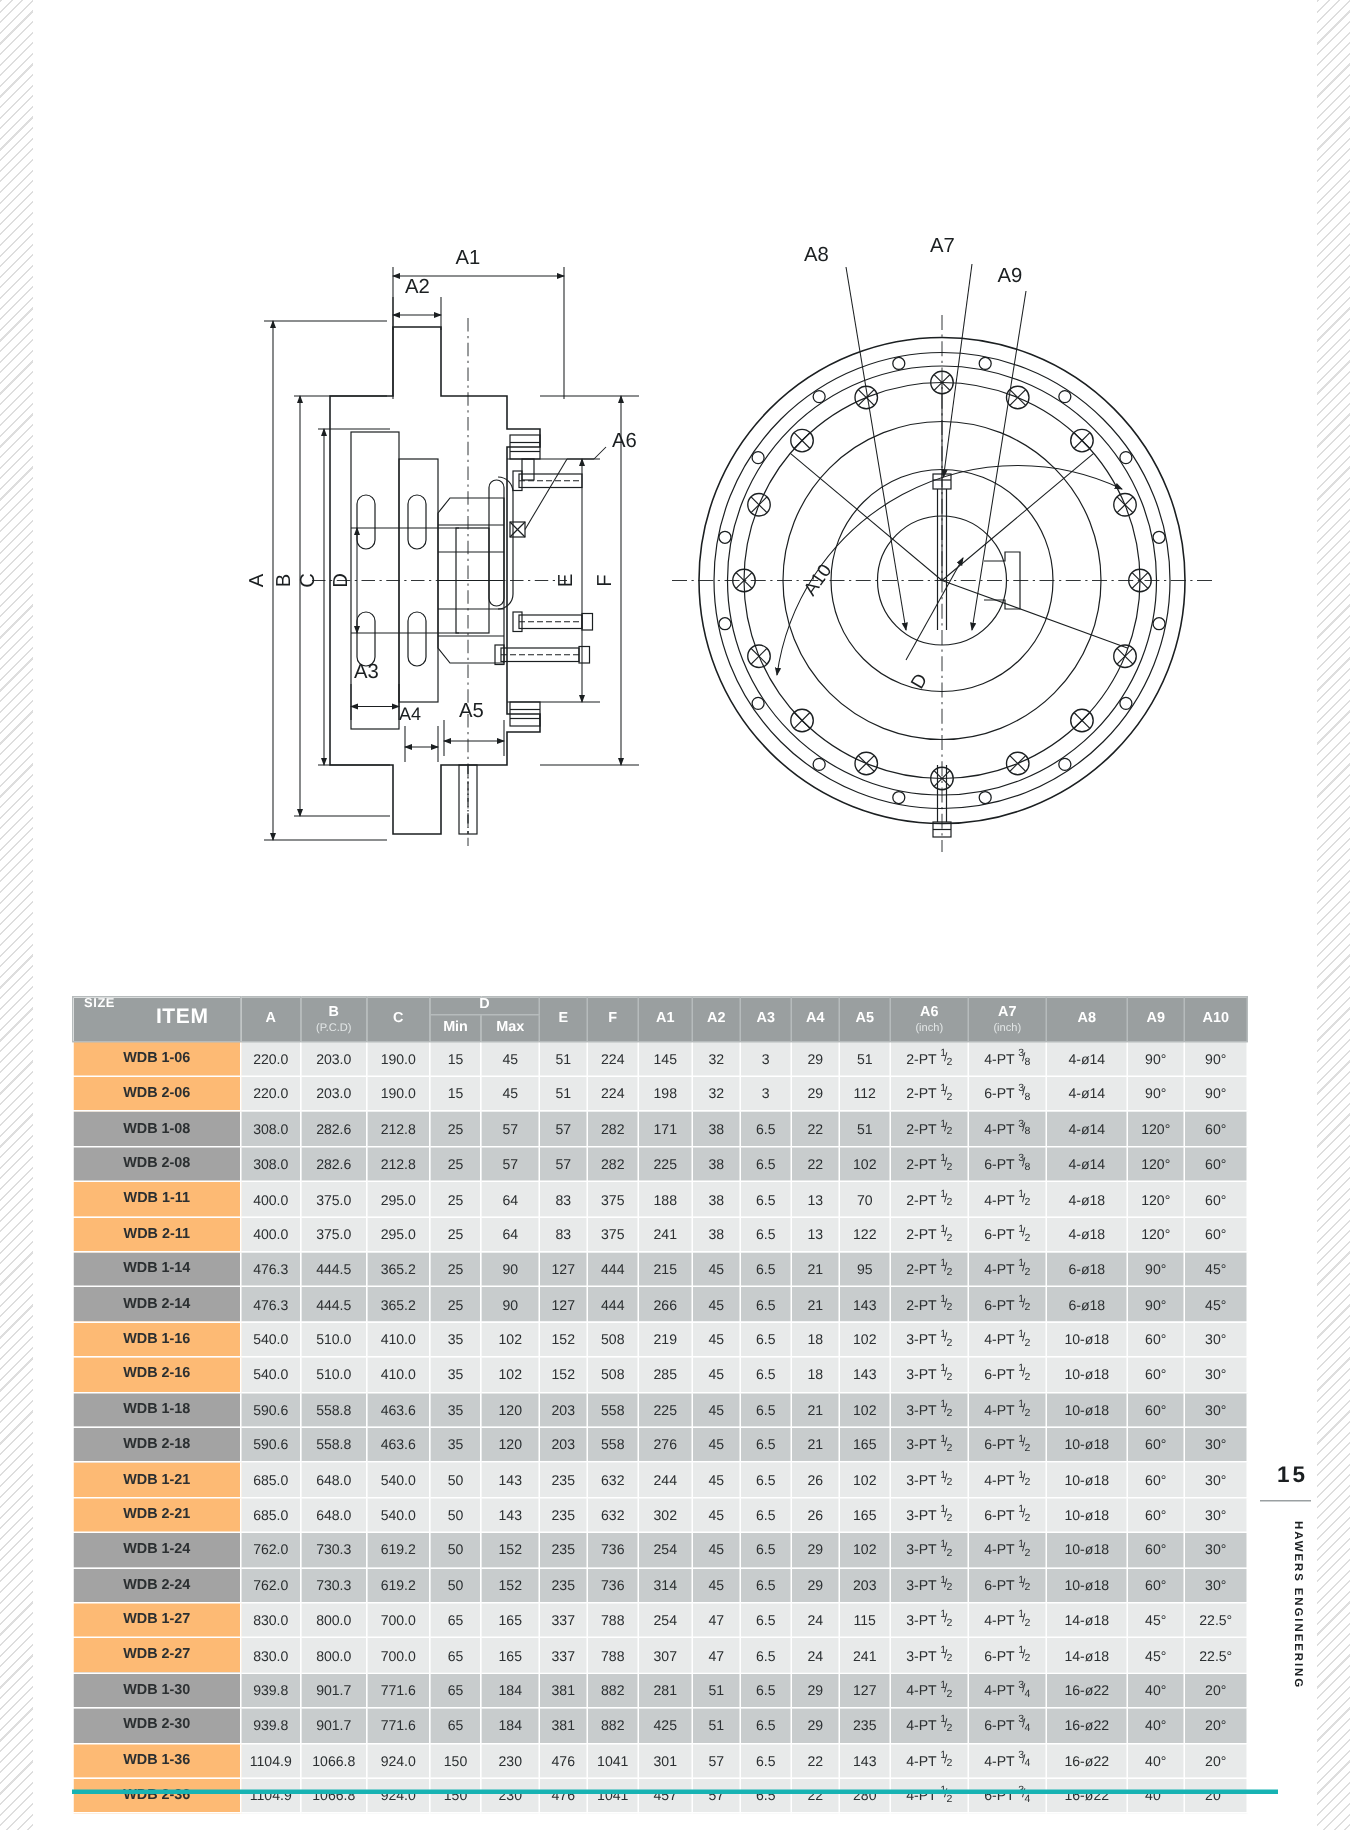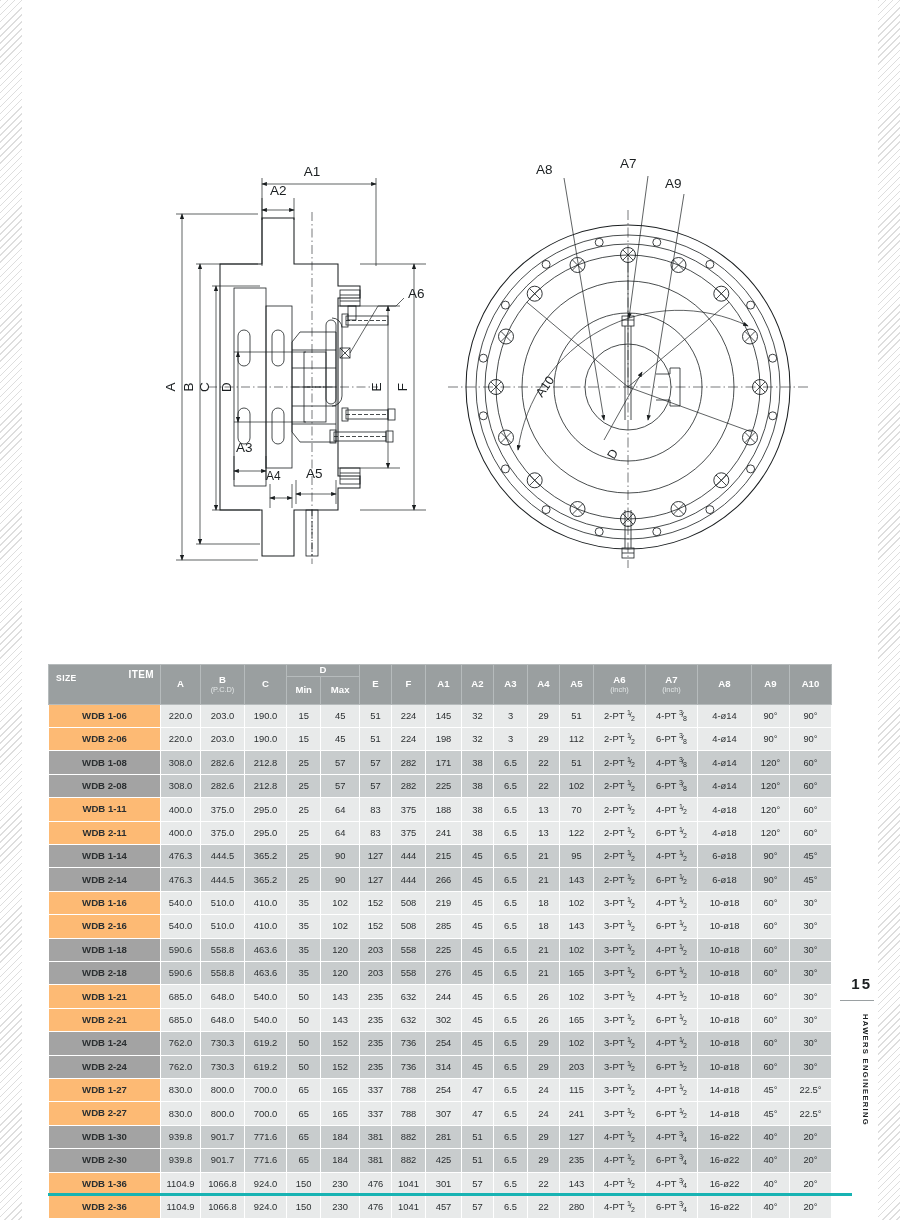--- a/index.html
+++ b/index.html
@@ -90,21 +90,21 @@
   }
   th.corner {
     background:
       linear-gradient(to top right, transparent 49.4%, #ffffff 49.4%, #ffffff 50.6%, transparent 50.6%),
       #9a9fa0;
     position: relative;
     width: 112px;
     height: 46.8px;
   }
   th.corner .item {
-    position: absolute; right: 6px; top: 5px; font-size: 10px; letter-spacing:.4px;
+    position: absolute; right: 21px; top: 5px; font-size: 14px; letter-spacing:.4px;
   }
   th.corner .size {
     position: absolute; left: 7px; bottom: 21px; font-size: 8.6px; letter-spacing:.4px;
   }
   th .sub { display:block; font-size: 7.4px; font-weight: normal; color:#e2e6e6; margin-top:1px; }
 
   td.size-cell {
     text-align: left;
     padding-left: 9px;
     font-weight: bold;
@@ -434,21 +434,21 @@
           <th rowspan="2" style="width:34px"><span>A3</span></th>
           <th rowspan="2" style="width:32px"><span>A4</span></th>
           <th rowspan="2" style="width:34px"><span>A5</span></th>
           <th rowspan="2" style="width:52px"><span>A6</span><span class="sub">(inch)</span></th>
           <th rowspan="2" style="width:52px"><span>A7</span><span class="sub">(inch)</span></th>
           <th rowspan="2" style="width:54px"><span>A8</span></th>
           <th rowspan="2" style="width:38px"><span>A9</span></th>
           <th rowspan="2" style="width:42px"><span>A10</span></th>
         </tr>
         <tr>
-          <th style="height:28px"><span>Min</span></th>
+          <th style="height:18px"><span>Min</span></th>
           <th style="height:11.7px"><span>Max</span></th>
         </tr>
       </thead>
       <tbody id="tbody">
           <tr class="band-a">
             <td class="size-cell">WDB 1-06</td>
             <td>220.0</td>
             <td>203.0</td>
             <td>190.0</td>
             <td>15</td>

